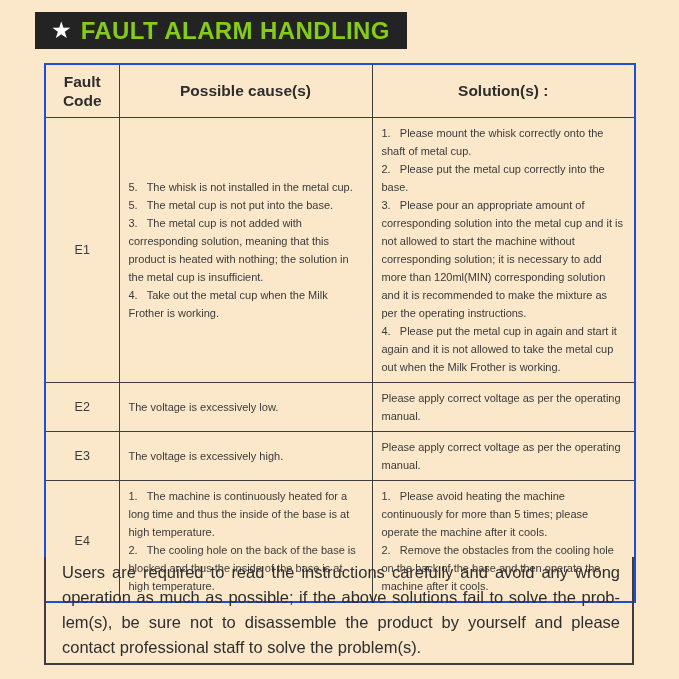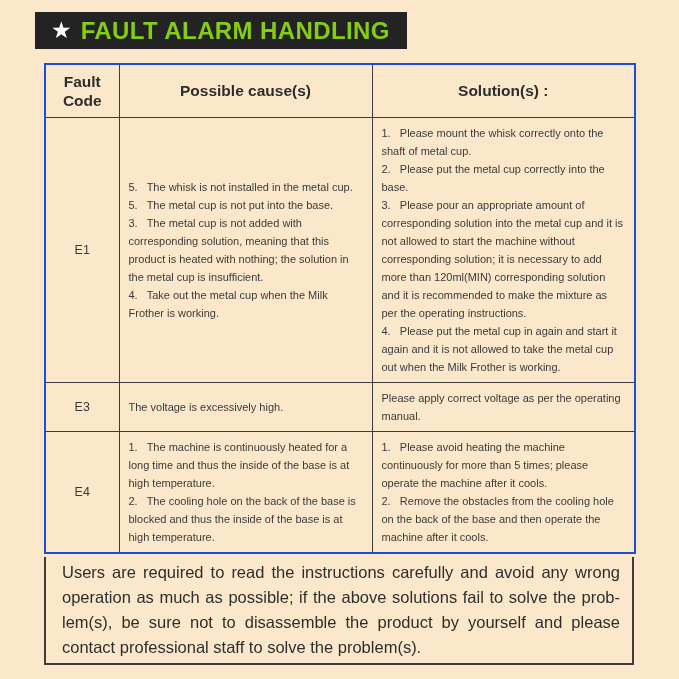--- a/index.html
+++ b/index.html
@@ -144,20 +144,29 @@
           <div class="item">3.   The metal cup is not added with corresponding solution, meaning that this product is heated with nothing; the solution in the metal cup is insufficient.</div>
           <div class="item">4.   Take out the metal cup when the Milk Frother is working.</div>
         </td>
         <td class="text-cell">
           <div class="item">1.   Please mount the whisk correctly onto the shaft of metal cup.</div>
           <div class="item">2.   Please put the metal cup correctly into the base.</div>
           <div class="item">3.   Please pour an appropriate amount of corresponding solution into the metal cup and it is not allowed to start the machine without corresponding solution; it is necessary to add more than 120ml(MIN) corresponding solution and it is recommended to make the mixture as per the operating instructions.</div>
           <div class="item">4.   Please put the metal cup in again and start it again and it is not allowed to take the metal cup out when the Milk Frother is working.</div>
         </td>
       </tr>
+      <tr class="r-e2">
+        <td class="code-cell">E2</td>
+        <td class="text-cell">
+          <div class="item">The voltage is excessively low.</div>
+        </td>
+        <td class="text-cell">
+          <div class="item">Please apply correct voltage as per the operating manual.</div>
+        </td>
+      </tr>
       <tr class="r-e3">
         <td class="code-cell">E3</td>
         <td class="text-cell">
           <div class="item">The voltage is excessively high.</div>
         </td>
         <td class="text-cell">
           <div class="item">Please apply correct voltage as per the operating manual.</div>
         </td>
       </tr>
       <tr class="r-e4">

